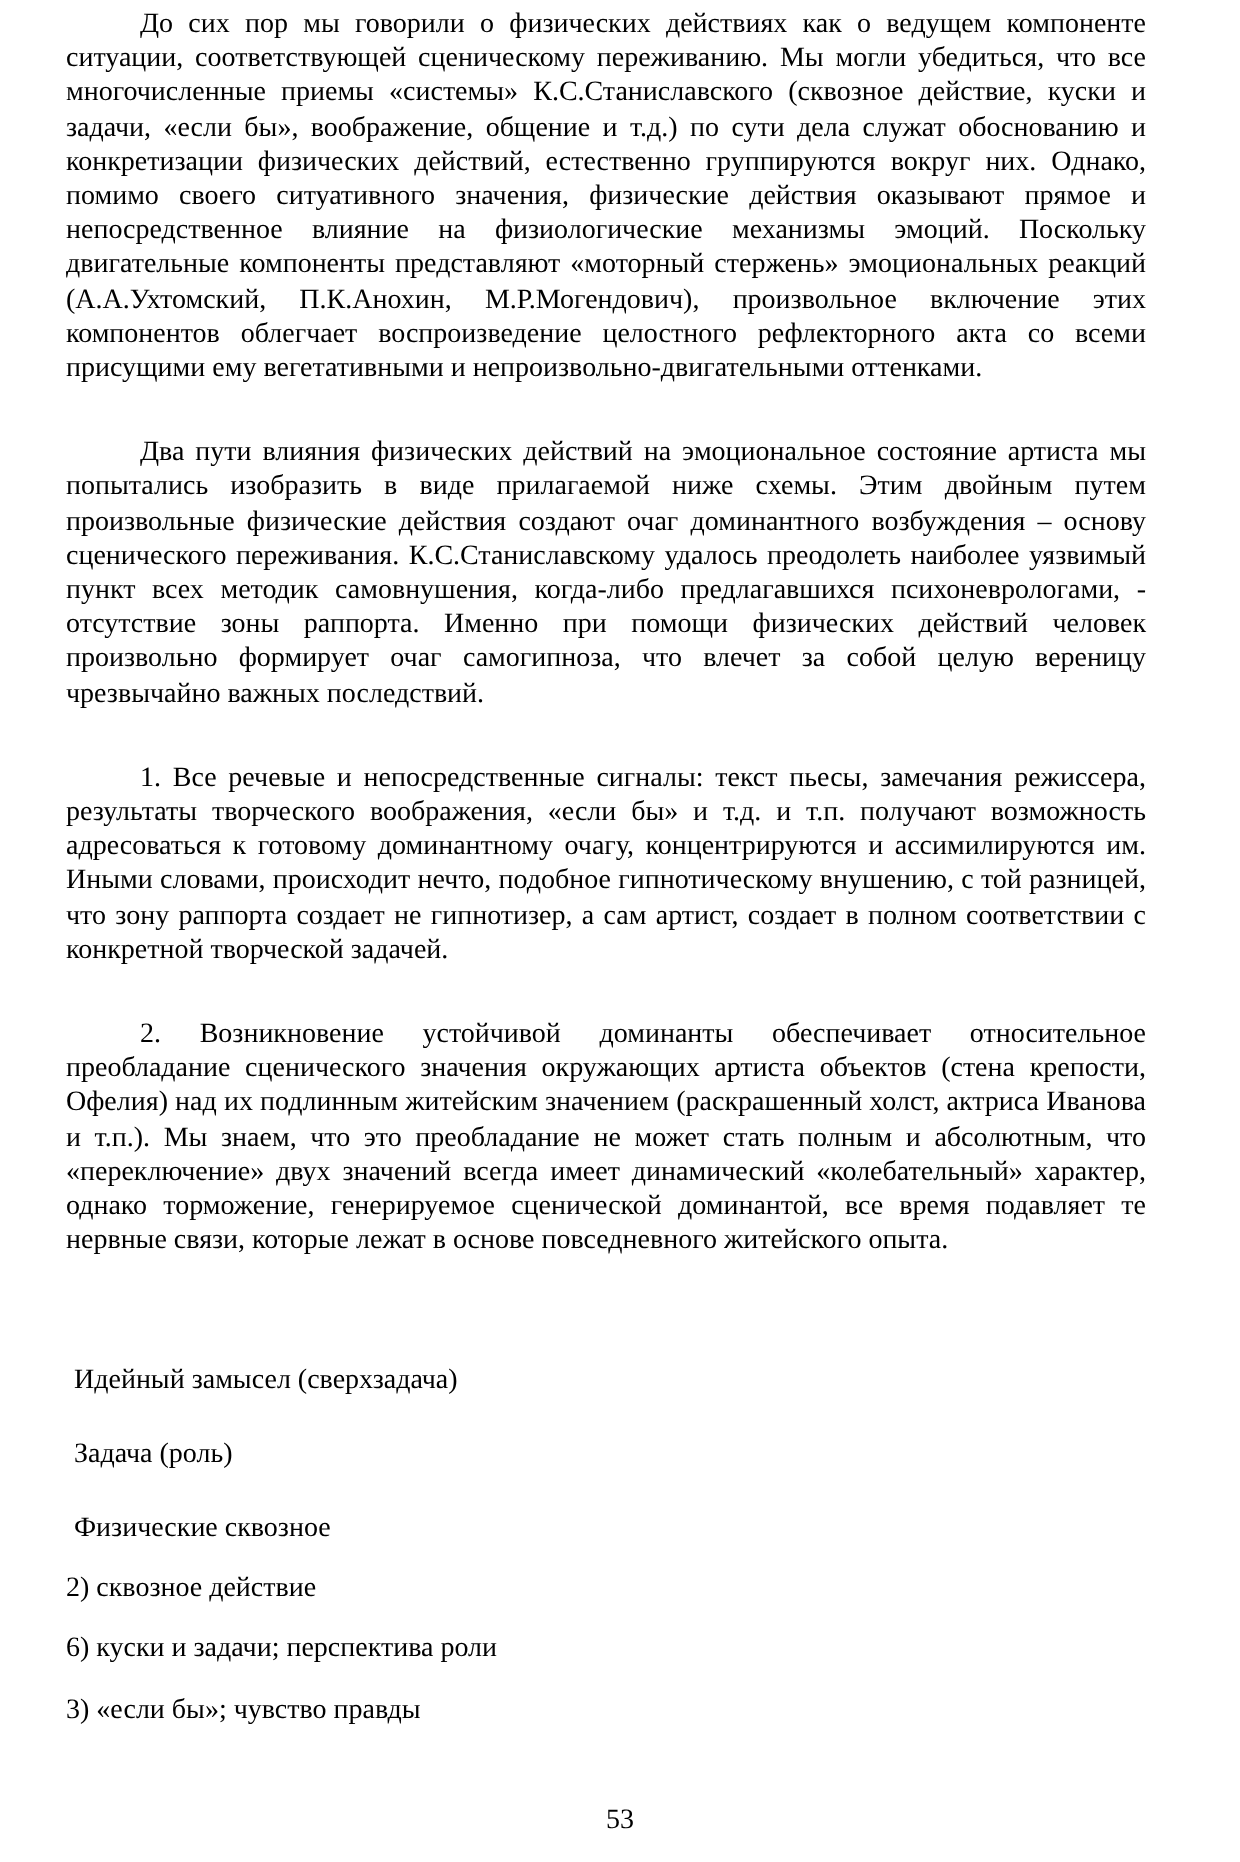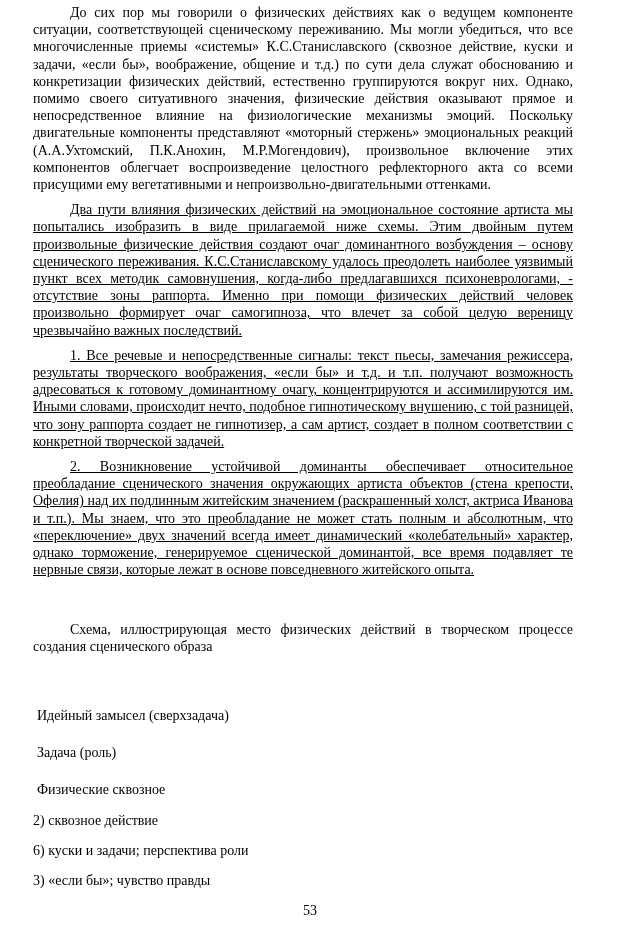--- a/index.html
+++ b/index.html
@@ -19,22 +19,21 @@
     line-height: 17.2px;
     padding: 4px 47px 0 33px;
     overflow: hidden;
   }
   .para {
     margin: 0;
     text-align: justify;
     text-indent: 37px;
   }
   .para + .para {
-    margin-top: 8px;
-    text-decoration: underline;
+    margin-top: 25px;
   }
   .scheme-caption {
     margin: 42px 0 0 0;
     text-align: justify;
     text-indent: 37px;
   }
   .scheme-list {
     margin-top: 52px;
   }
   .li {
@@ -60,21 +59,20 @@
 </head>
 <body>
 
 <div class="page">
 
   <p class="para">До сих пор мы говорили о физических действиях как о ведущем компоненте ситуации, соответствующей сценическому переживанию. Мы могли убедиться, что все многочисленные приемы «системы» К.С.Станиславского (сквозное действие, куски и задачи, «если бы», воображение, общение и т.д.) по сути дела служат обоснованию и конкретизации физических действий, естественно группируются вокруг них. Однако, помимо своего ситуативного значения, физические действия оказывают прямое и непосредственное влияние на физиологические механизмы эмоций. Поскольку двигательные компоненты представляют «моторный стержень» эмоциональных реакций (А.А.Ухтомский, П.К.Анохин, М.Р.Могендович), произвольное включение этих компонентов облегчает воспроизведение целостного рефлекторного акта со всеми присущими ему вегетативными и непроизвольно-двигательными оттенками.</p>
   <p class="para">Два пути влияния физических действий на эмоциональное состояние артиста мы попытались изобразить в виде прилагаемой ниже схемы. Этим двойным путем произвольные физические действия создают очаг доминантного возбуждения – основу сценического переживания. К.С.Станиславскому удалось преодолеть наиболее уязвимый пункт всех методик самовнушения, когда-либо предлагавшихся психоневрологами, - отсутствие зоны раппорта. Именно при помощи физических действий человек произвольно формирует очаг самогипноза, что влечет за собой целую вереницу чрезвычайно важных последствий.</p>
   <p class="para">1. Все речевые и непосредственные сигналы: текст пьесы, замечания режиссера, результаты творческого воображения, «если бы» и т.д. и т.п. получают возможность адресоваться к готовому доминантному очагу, концентрируются и ассимилируются им. Иными словами, происходит нечто, подобное гипнотическому внушению, с той разницей, что зону раппорта создает не гипнотизер, а сам артист, создает в полном соответствии с конкретной творческой задачей.</p>
   <p class="para">2. Возникновение устойчивой доминанты обеспечивает относительное преобладание сценического значения окружающих артиста объектов (стена крепости, Офелия) над их подлинным житейским значением (раскрашенный холст, актриса Иванова и т.п.). Мы знаем, что это преобладание не может стать полным и абсолютным, что «переключение» двух значений всегда имеет динамический «колебательный» характер, однако торможение, генерируемое сценической доминантой, все время подавляет те нервные связи, которые лежат в основе повседневного житейского опыта.</p>
 
-  <p class="scheme-caption">Схема, иллюстрирующая место физических действий в творческом процессе создания сценического образа</p>
 
   <div class="scheme-list">
     <p class="li sp ind">Идейный замысел (сверхзадача)</p>
     <p class="li sp ind">Задача (роль)</p>
     <p class="li ind">Физические сквозное</p>
     <p class="li">2) сквозное действие</p>
     <p class="li">6) куски и задачи; перспектива роли</p>
     <p class="li">3) «если бы»; чувство правды</p>
 
   </div>

